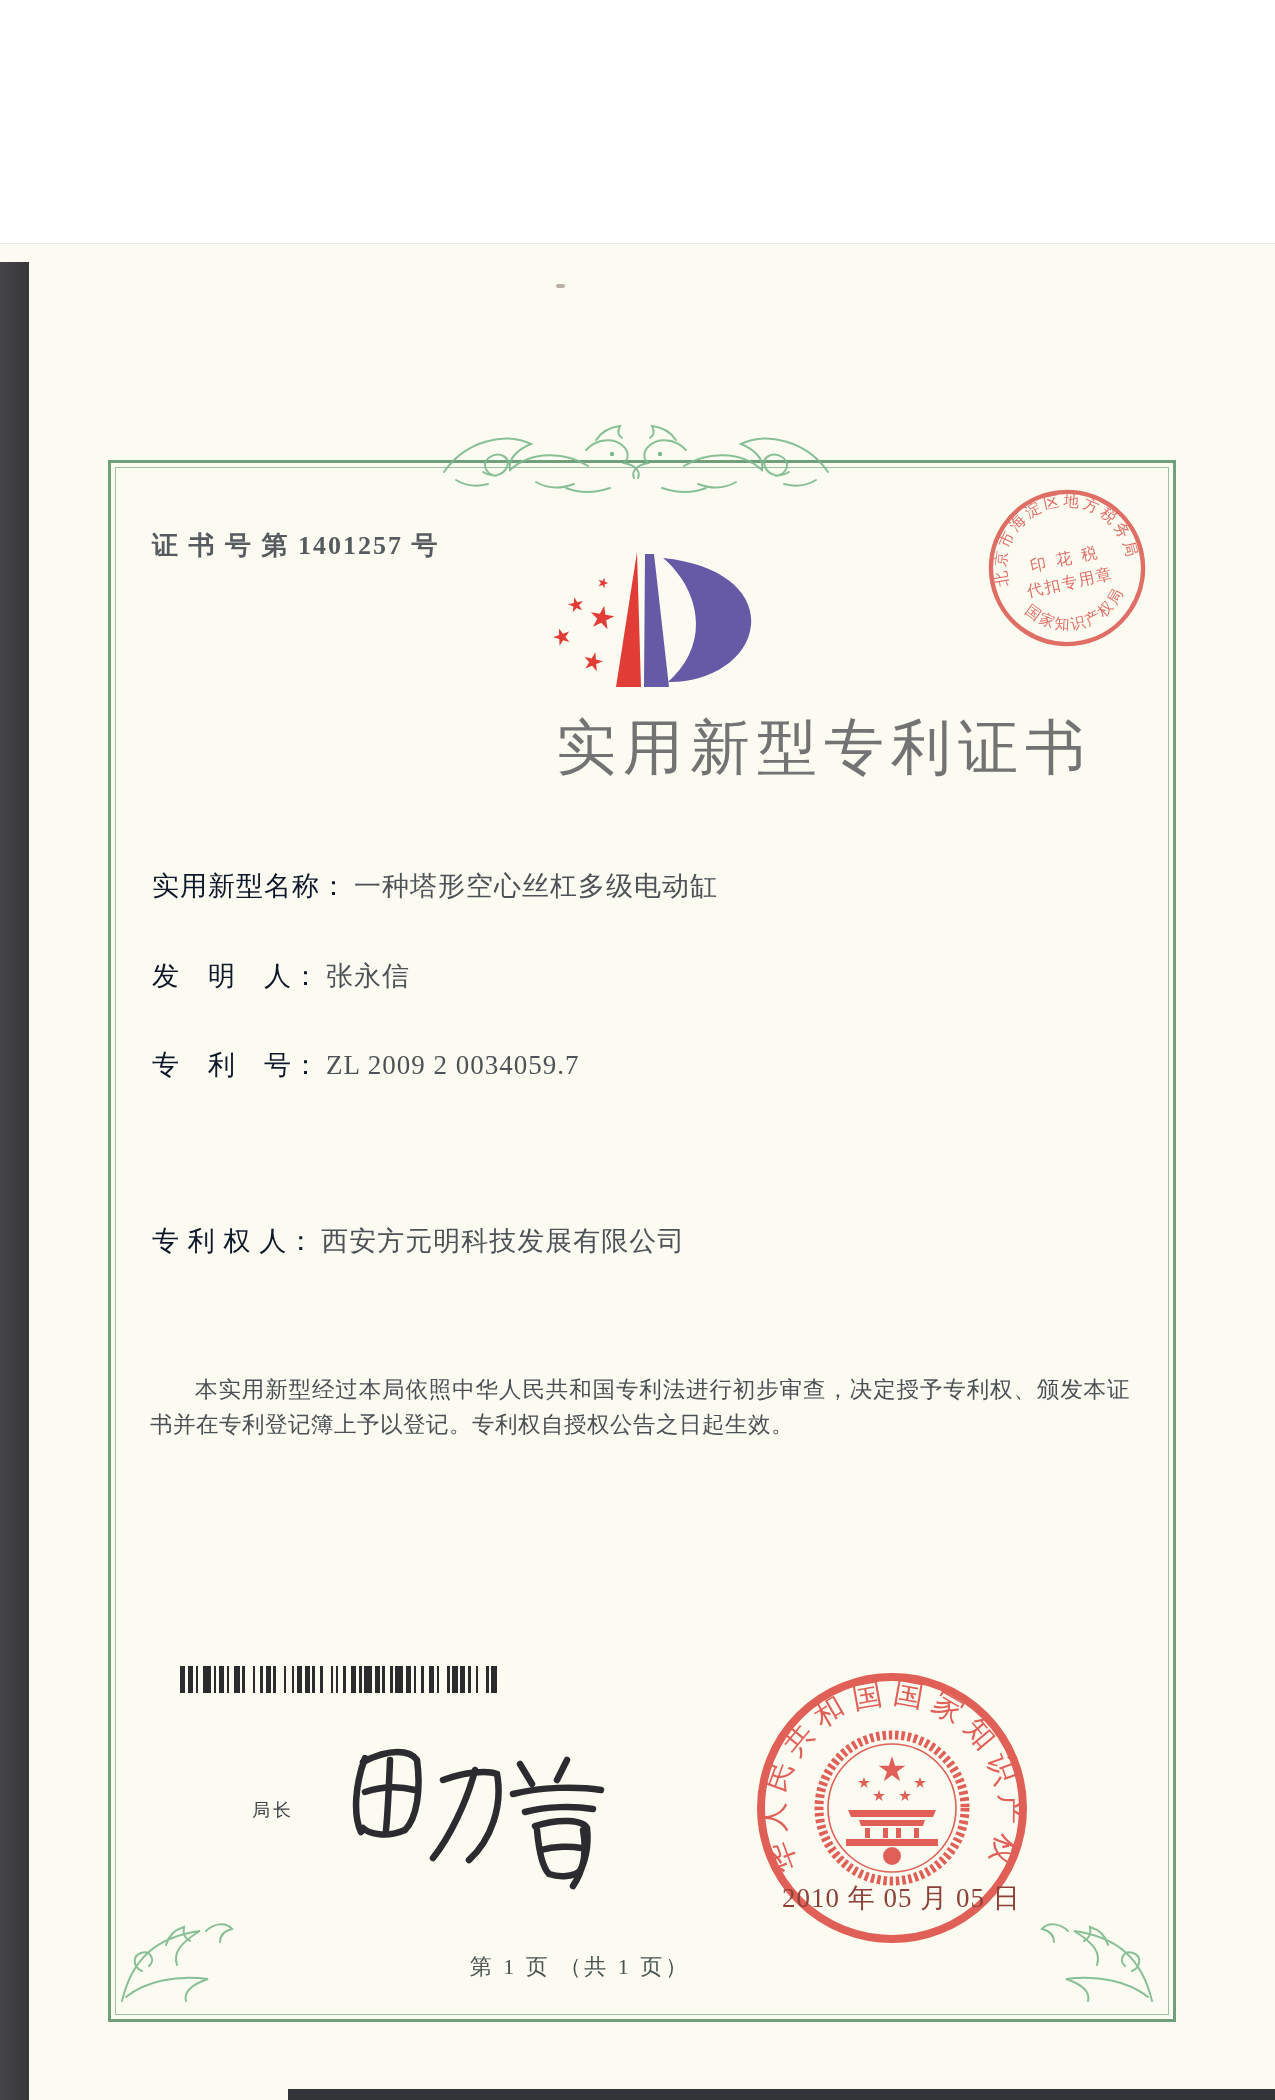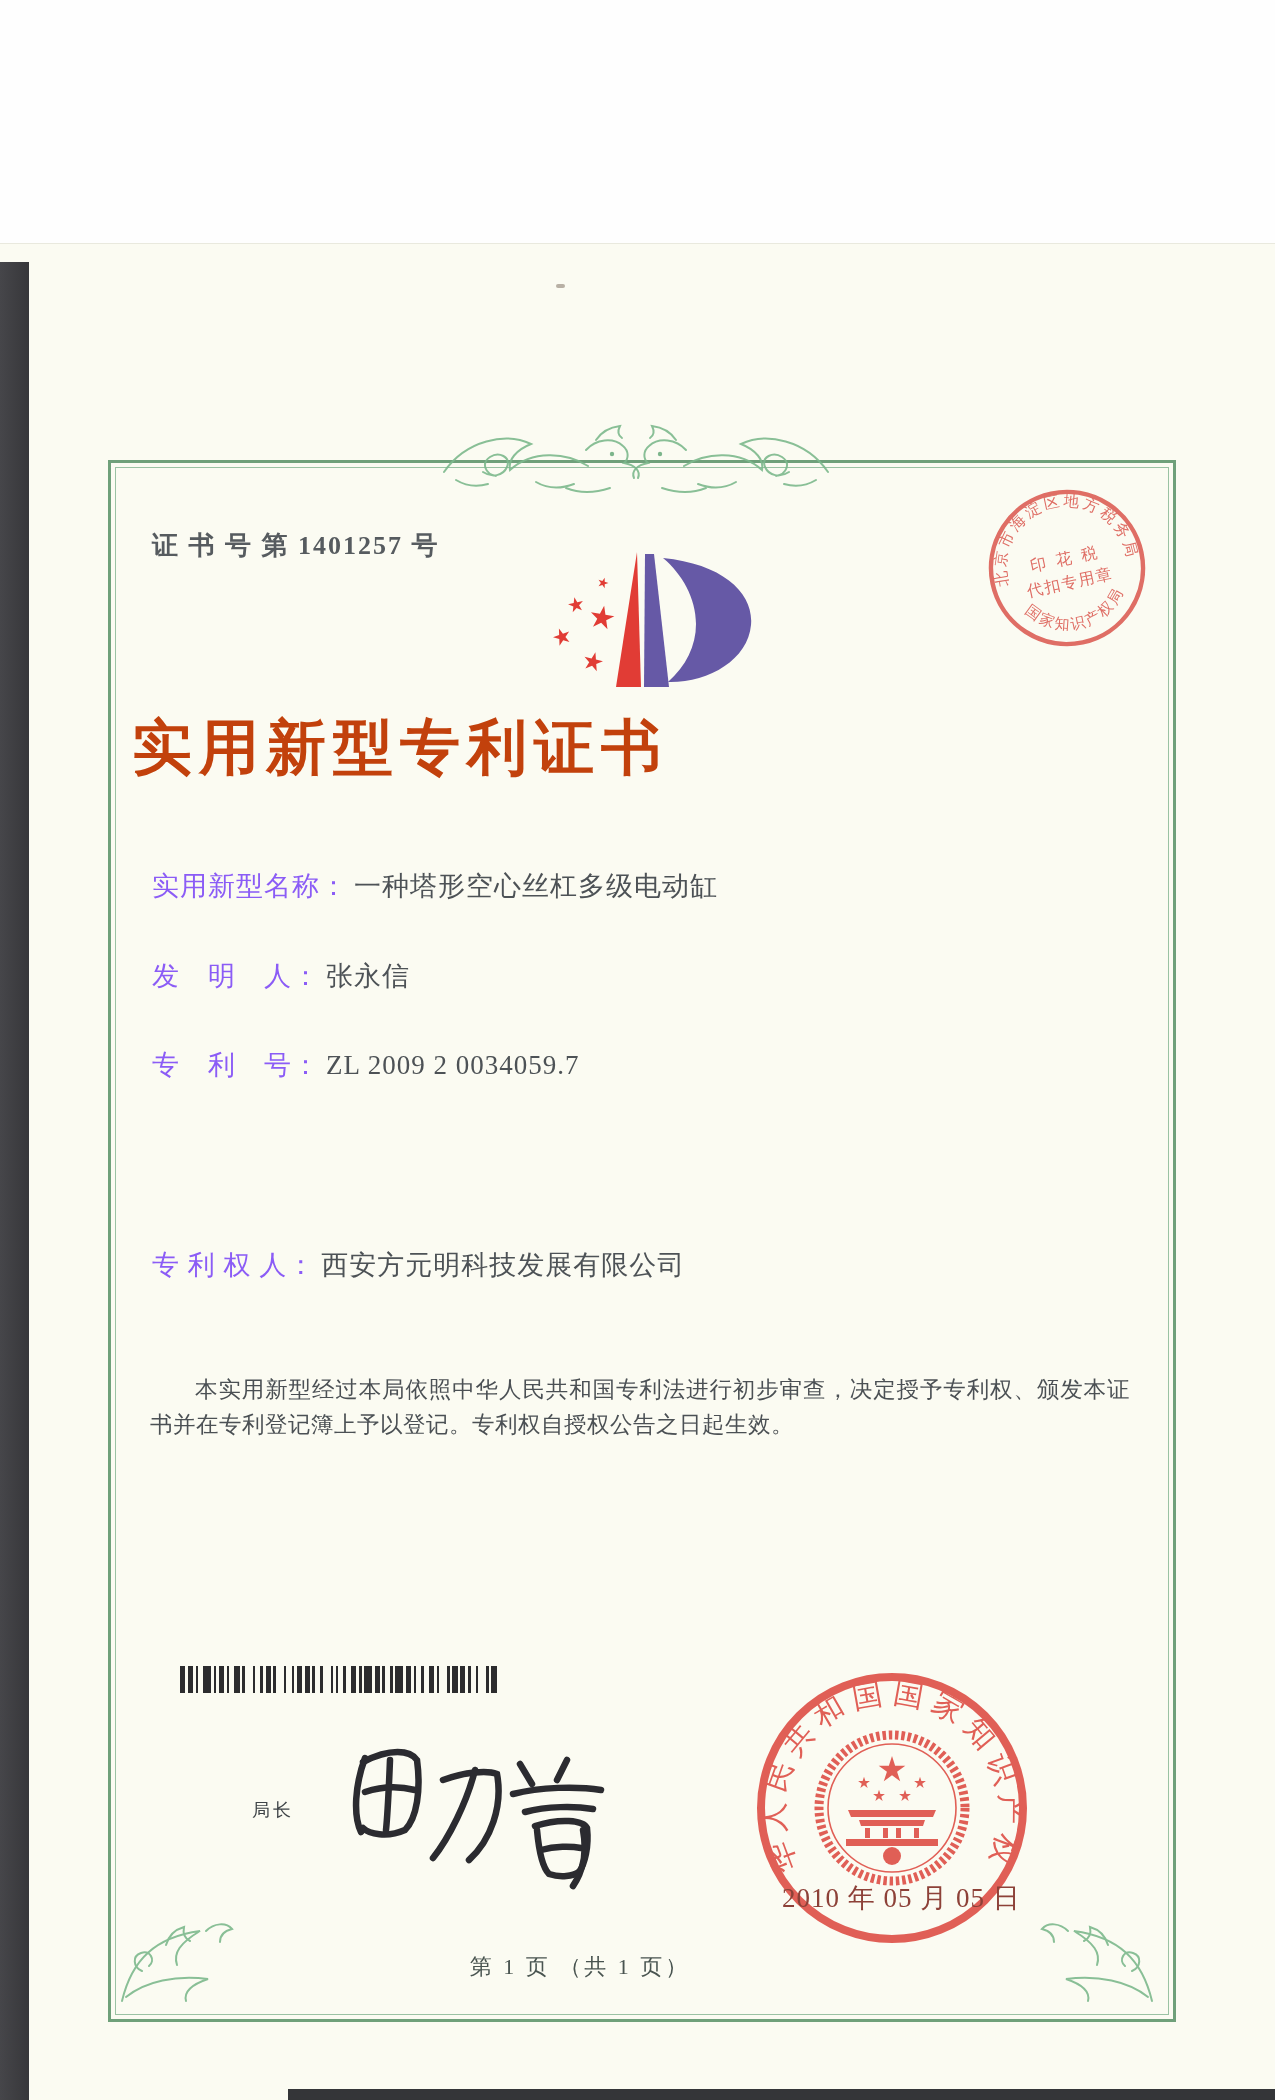--- a/index.html
+++ b/index.html
@@ -6,24 +6,24 @@
   #canvas{position:relative;width:1275px;height:2100px;background:#fefefe;overflow:hidden;
           font-family:"Liberation Serif","DejaVu Serif",serif;}
   .paper{position:absolute;left:0;top:243px;width:1275px;height:1857px;background:#fbfbf2;border-top:1px solid #e9e9de;}
   .left-strip{position:absolute;left:0;top:262px;width:29px;height:1838px;background:linear-gradient(90deg,#46464a,#37373a);}
   .bottom-bar{position:absolute;left:288px;top:2089px;width:987px;height:11px;background:#343538;}
   .frame-outer{position:absolute;left:108px;top:460px;width:1062px;height:1556px;border:3px solid #6fa07a;}
   .frame-inner{position:absolute;left:4px;top:4px;right:4px;bottom:4px;border:1px solid #9ac2a3;}
   .speck{position:absolute;left:556px;top:284px;width:9px;height:4px;background:#b8b0a5;border-radius:2px;}
 
   .cert-no{position:absolute;left:152px;top:528px;font-size:26px;letter-spacing:2px;color:#565b5f;font-weight:bold;}
-  .title{position:absolute;left:132px;top:708px;width:960px;text-align:left;font-size:60px;
-         letter-spacing:7px;color:#c2410c;font-weight:700;}
+  .title{position:absolute;left:132px;top:708px;width:960px;text-align:right;font-size:60px;
+         letter-spacing:7px;color:#737373;font-weight:400;}
   .field{position:absolute;left:152px;width:940px;font-size:27px;color:#4d5256;letter-spacing:1px;white-space:nowrap;}
-  .field .lab{color:#8b5cf6;}
+  .field .lab{color:#0f172a;}
   .field .val{margin-left:6px;}
   .body-text{position:absolute;left:150px;top:1372px;width:980px;font-size:22.5px;line-height:35px;
              color:#4b5054;text-align:justify;letter-spacing:0.5px;}
   .body-text p{margin:0;text-indent:2em;}
   #barcode{position:absolute;left:180px;top:1666px;width:360px;height:27px;display:flex;overflow:hidden;}
   #barcode .bar{height:100%;background:#2c2c2e;flex:none;}
   #barcode .gap{height:100%;background:transparent;flex:none;}
   .director{position:absolute;left:252px;top:1798px;font-size:18px;letter-spacing:3px;color:#3e4347;}
   .signature{position:absolute;left:335px;top:1740px;width:280px;height:150px;}
   .seal{position:absolute;left:752px;top:1668px;width:280px;height:280px;opacity:.93;}
@@ -122,21 +122,21 @@
 
   <div class="field" style="top:868px;">
     <span class="lab">实用新型名称：</span><span class="val">一种塔形空心丝杠多级电动缸</span>
   </div>
   <div class="field" style="top:958px;">
     <span class="lab">发　明　人：</span><span class="val">张永信</span>
   </div>
   <div class="field" style="top:1047px;">
     <span class="lab">专　利　号：</span><span class="val">ZL 2009 2 0034059.7</span>
   </div>
-  <div class="field" style="top:1223px;margin-top:24px;">
+  <div class="field" style="top:1223px;">
     <span class="lab">专 利 权 人：</span><span class="val">西安方元明科技发展有限公司</span>
   </div>
 
   <div class="body-text">
     <p>本实用新型经过本局依照中华人民共和国专利法进行初步审查，决定授予专利权、颁发本证书并在专利登记簿上予以登记。专利权自授权公告之日起生效。</p>
   </div>
 
   <div id="barcode">
       <div class="bar" style="width: 5.2px;"></div>
       <div class="gap" style="width: 2.6px;"></div>

